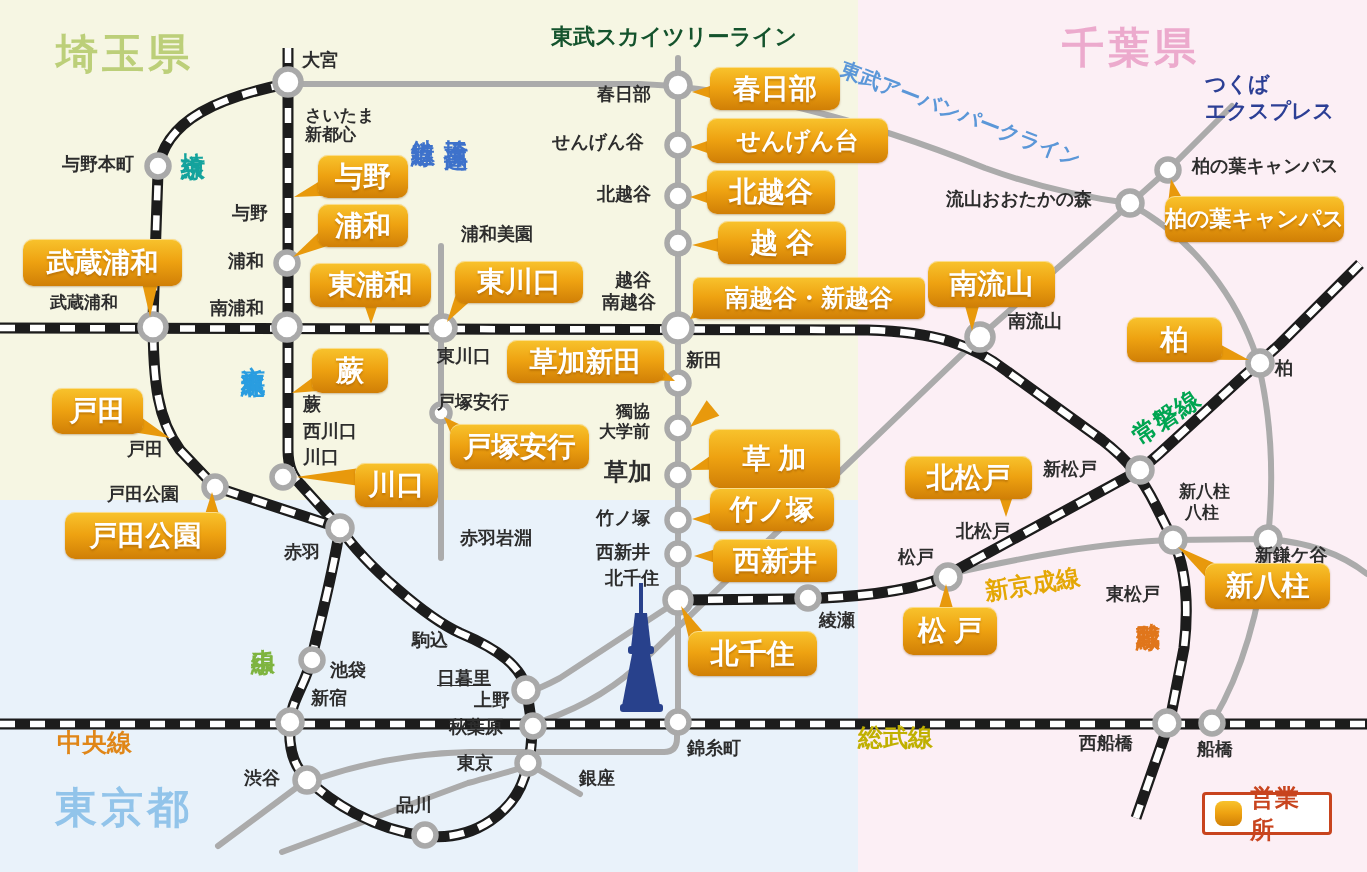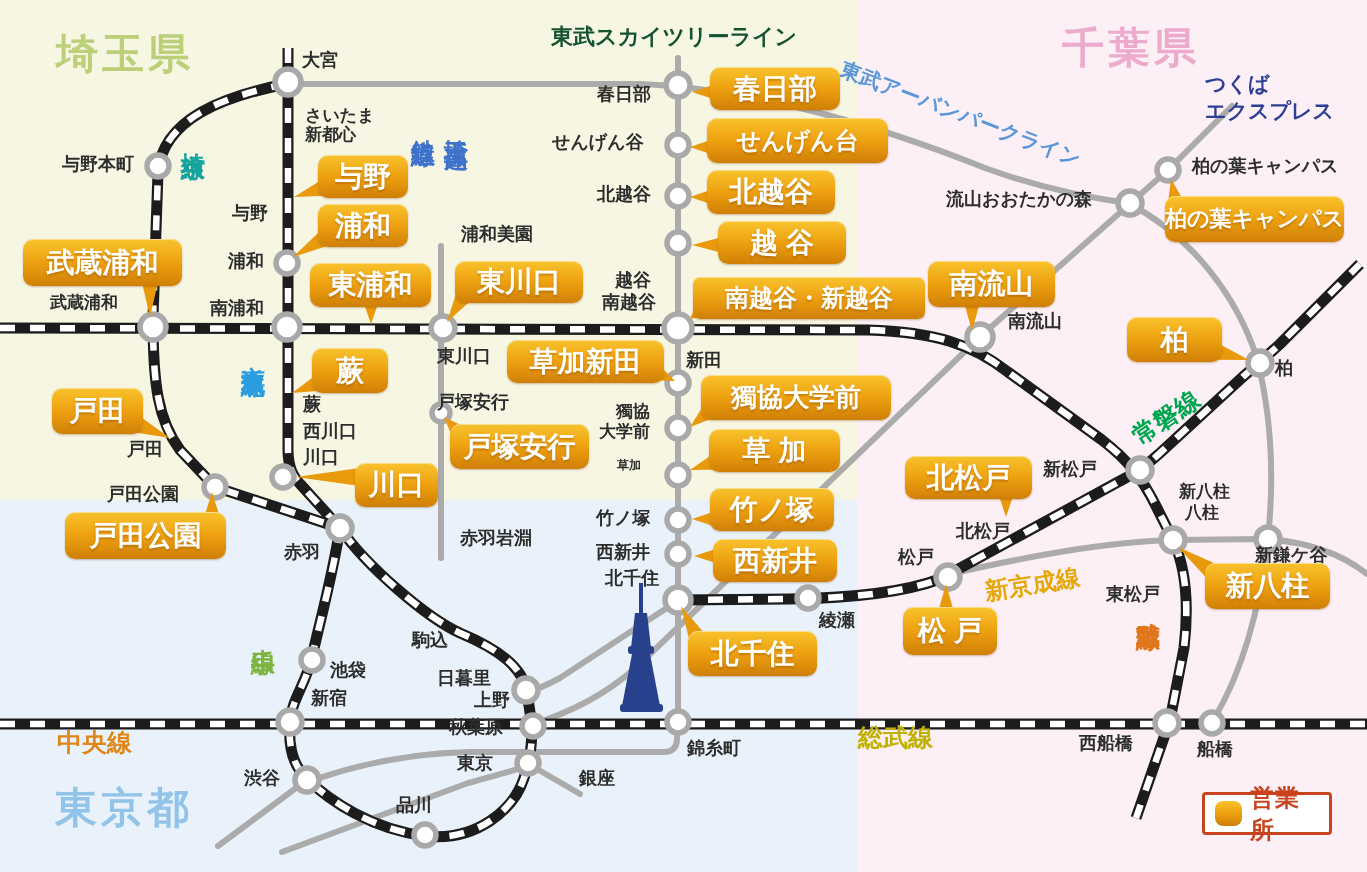--- a/index.html
+++ b/index.html
@@ -165,27 +165,27 @@
     <div class="slabel" style="left: 437px; top: 347px; font-size: 18px;">東川口</div>
     <div class="slabel" style="left: 437px; top: 393px; font-size: 18px;">戸塚安行</div>
     <div class="slabel" style="left: 597px; top: 85px; font-size: 18px;">春日部</div>
     <div class="slabel" style="left: 552px; top: 133px; font-size: 18px;">せんげん谷</div>
     <div class="slabel" style="left: 597px; top: 185px; font-size: 18px;">北越谷</div>
     <div class="slabel" style="left: 615px; top: 239px; font-size: 18px; margin-top: 32px;">越谷</div>
     <div class="slabel" style="left: 602px; top: 293px; font-size: 18px;">南越谷</div>
     <div class="slabel" style="left: 686px; top: 351px; font-size: 18px;">新田</div>
     <div class="slabel" style="left: 616px; top: 403px; font-size: 17px;">獨協</div>
     <div class="slabel" style="left: 599px; top: 423px; font-size: 17px;">大学前</div>
-    <div class="slabel" style="left: 617px; top: 459px; font-size: 12px;">草加</div>
+    <div class="slabel" style="left: 604px; top: 459px; font-size: 24px;">草加</div>
     <div class="slabel" style="left: 596px; top: 509px; font-size: 18px;">竹ノ塚</div>
     <div class="slabel" style="left: 596px; top: 543px; font-size: 18px;">西新井</div>
     <div class="slabel" style="left: 605px; top: 569px; font-size: 18px;">北千住</div>
     <div class="slabel" style="left: 819px; top: 611px; font-size: 18px;">綾瀬</div>
     <div class="slabel" style="left: 412px; top: 631px; font-size: 18px;">駒込</div>
-    <div class="slabel" style="left: 437px; top: 669px; font-size: 18px;">日暮里</div>
+    <div class="slabel" style="left: 437px; top: 669px; font-size: 18px; text-decoration: underline;">日暮里</div>
     <div class="slabel" style="left: 474px; top: 691px; font-size: 18px;">上野</div>
     <div class="slabel" style="left: 449px; top: 718px; font-size: 18px;">秋葉原</div>
     <div class="slabel" style="left: 457px; top: 754px; font-size: 18px;">東京</div>
     <div class="slabel" style="left: 579px; top: 769px; font-size: 18px;">銀座</div>
     <div class="slabel" style="left: 687px; top: 739px; font-size: 18px;">錦糸町</div>
     <div class="slabel" style="left: 330px; top: 661px; font-size: 18px;">池袋</div>
     <div class="slabel" style="left: 311px; top: 689px; font-size: 18px;">新宿</div>
     <div class="slabel" style="left: 244px; top: 769px; font-size: 18px;">渋谷</div>
     <div class="slabel" style="left: 396px; top: 796px; font-size: 18px;">品川</div>
     <div class="slabel" style="left: 898px; top: 548px; font-size: 18px;">松戸</div>
@@ -200,22 +200,21 @@
     <div class="slabel" style="left: 1008px; top: 312px; font-size: 18px;">南流山</div>
     <div class="slabel" style="left: 1275px; top: 359px; font-size: 18px;">柏</div>
     <div class="slabel" style="left: 946px; top: 190px; font-size: 18px;">流山おおたかの森</div>
     <div class="slabel" style="left: 1192px; top: 157px; font-size: 18px;">柏の葉キャンパス</div>
     <div class="badge" style="left: 710px; top: 67px; width: 130px; height: 43px; font-size: 28px;">春日部</div>
     <div class="badge" style="left: 707px; top: 118px; width: 181px; height: 45px; font-size: 24px;">せんげん台</div>
     <div class="badge" style="left: 707px; top: 170px; width: 128px; height: 44px; font-size: 28px;">北越谷</div>
     <div class="badge" style="left: 718px; top: 221px; width: 128px; height: 43px; font-size: 28px;">越 谷</div>
     <div class="badge" style="left: 693px; top: 277px; width: 232px; height: 42px; font-size: 24px; border-radius: 7px;">南越谷・新越谷</div>
     <div class="badge" style="left: 507px; top: 340px; width: 157px; height: 43px; font-size: 28px;">草加新田</div>
-    <div class="badge" style="left: 701px; top: 375px; width: 190px; height: 45px; font-size: 26px;">獨協大学前</div>
-    <div class="badge" style="left: 709px; top: 429px; width: 131px; height: 43px; font-size: 28px;">草 加</div>
+    <div class="badge" style="left: 709px; top: 429px; width: 131px; height: 59px; font-size: 28px;">草 加</div>
     <div class="badge" style="left: 710px; top: 488px; width: 124px; height: 43px; font-size: 28px;">竹ノ塚</div>
     <div class="badge" style="left: 713px; top: 539px; width: 124px; height: 43px; font-size: 28px;">西新井</div>
     <div class="badge" style="left: 688px; top: 631px; width: 129px; height: 45px; font-size: 28px;">北千住</div>
     <div class="badge" style="left: 318px; top: 155px; width: 90px; height: 43px; font-size: 28px;">与野</div>
     <div class="badge" style="left: 318px; top: 204px; width: 90px; height: 43px; font-size: 28px;">浦和</div>
     <div class="badge" style="left: 310px; top: 263px; width: 121px; height: 44px; font-size: 28px;">東浦和</div>
     <div class="badge" style="left: 455px; top: 261px; width: 128px; height: 42px; font-size: 28px;">東川口</div>
     <div class="badge" style="left: 23px; top: 239px; width: 159px; height: 47px; font-size: 28px;">武蔵浦和</div>
     <div class="badge" style="left: 312px; top: 348px; width: 76px; height: 45px; font-size: 28px;">蕨</div>
     <div class="badge" style="left: 52px; top: 388px; width: 91px; height: 46px; font-size: 28px;">戸田</div>

